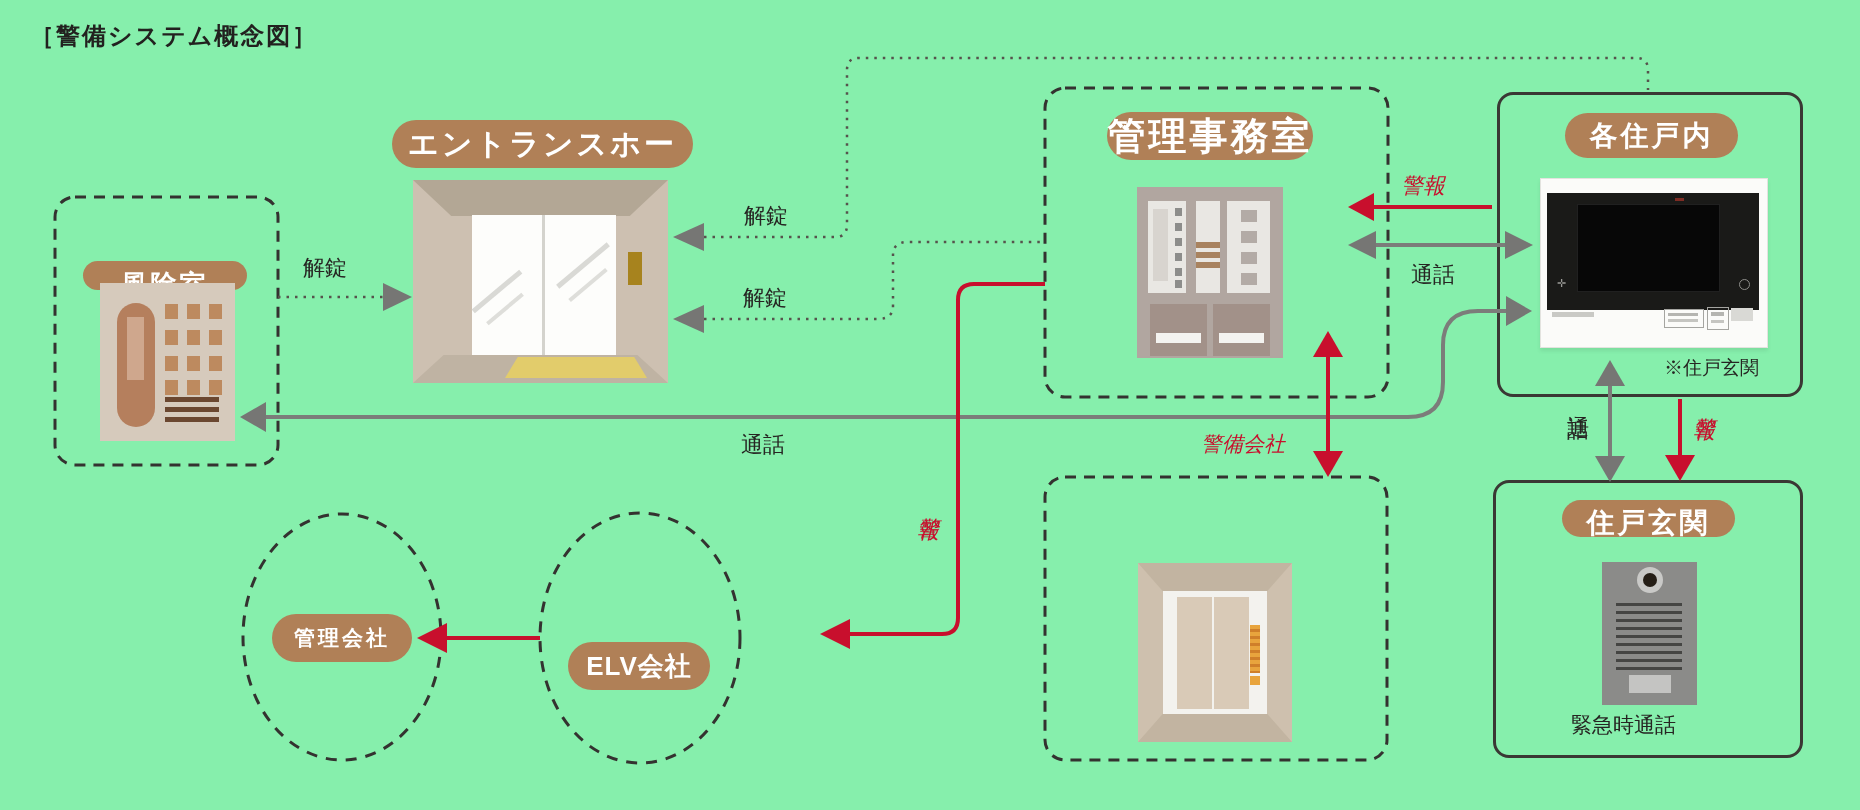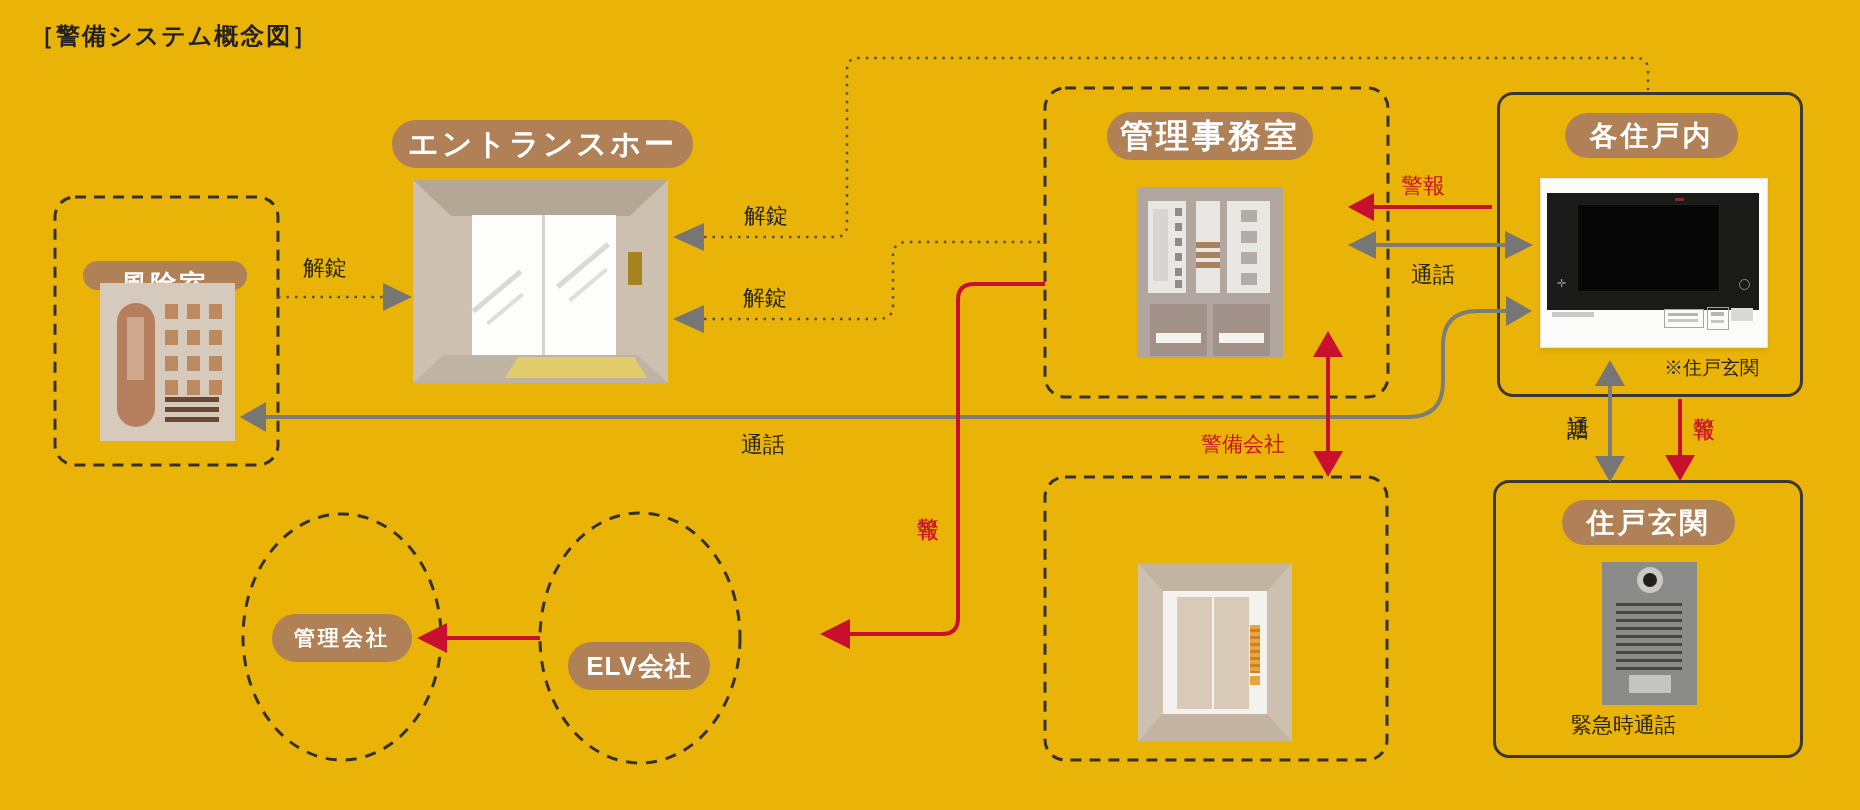--- a/index.html
+++ b/index.html
@@ -1,25 +1,25 @@
 <!DOCTYPE html>
 <html><head>
 <meta charset="utf-8">
 <style>
   html,body{margin:0;padding:0;background:#f0efe9;}
-  .stage{position:relative;width:1860px;height:810px;background:#eab308;overflow:hidden;
+  .stage{position:relative;width:1860px;height:810px;background:#86efac;overflow:hidden;
          font-family:"Liberation Sans",sans-serif;}
   .abs{position:absolute;}
   .title{position:absolute;left:30px;top:20px;font-family:"Liberation Serif","DejaVu Serif",serif;
          font-size:24px;letter-spacing:2px;color:#22211f;font-weight:600;}
   .pill{position:absolute;background:#b08057;color:#fff;font-weight:bold;text-align:center;
         border-radius:999px;letter-spacing:3px;font-family:"Liberation Sans",sans-serif;}
   .lbl{position:absolute;font-family:"Liberation Serif","DejaVu Serif",serif;color:#262522;
        font-size:22px;text-align:center;white-space:nowrap;}
-  .lbl.red{color:#c80f2d;}
+  .lbl.red{color:#c80f2d;font-style:italic;}
   .vert{writing-mode:vertical-rl;text-orientation:upright;letter-spacing:2px;}
   .solidbox{position:absolute;border:3px solid #3a3834;border-radius:16px;}
   svg.wires{position:absolute;left:0;top:0;z-index:5;}
   .node{position:absolute;}
 </style>
 </head>
 <body>
 
 <div class="stage">
 
@@ -99,21 +99,21 @@
       <div class="abs" style="left:70px;top:0;width:3px;height:140px;background:#d4d3cd;"></div>
       <div class="abs" style="left:-6px;top:74px;width:62px;height:5px;background:#d9d9d5;transform:rotate(-40deg);"></div>
       <div class="abs" style="left:10px;top:92px;width:46px;height:4px;background:#dededa;transform:rotate(-40deg);"></div>
       <div class="abs" style="left:78px;top:48px;width:66px;height:5px;background:#d9d9d5;transform:rotate(-40deg);"></div>
       <div class="abs" style="left:92px;top:68px;width:48px;height:4px;background:#dededa;transform:rotate(-40deg);"></div>
     </div>
     <div class="abs" style="left:215px;top:72px;width:14px;height:33px;background:#a7831e;"></div>
     <div class="abs" style="left:92px;top:177px;width:142px;height:21px;background:#e2cc6b;clip-path:polygon(9% 0,91% 0,100% 100%,0 100%);"></div>
   </div>
 
-  <div class="pill" style="left:1107px;top:112px;width:206px;height:48px;line-height:48px;font-size:33px;">管理事務室</div>
+  <div class="pill" style="left:1107px;top:112px;width:206px;height:48px;line-height:48px;font-size:38px;">管理事務室</div>
   <div class="node" style="left:1137px;top:187px;width:146px;height:171px;background:#b1a6a0;">
     <div class="abs" style="left:11px;top:14px;width:38px;height:92px;background:#e9e7e3;">
       <div class="abs" style="left:5px;top:8px;width:15px;height:72px;background:#d8d4cf;"></div>
       <div class="abs" style="left:27px;top:7px;width:7px;height:80px;
            background:linear-gradient(#8d8d8b,#8d8d8b) 0 0/7px 8px no-repeat,
                       linear-gradient(#8d8d8b,#8d8d8b) 0 15px/7px 8px no-repeat,
                       linear-gradient(#8d8d8b,#8d8d8b) 0 30px/7px 8px no-repeat,
                       linear-gradient(#8d8d8b,#8d8d8b) 0 45px/7px 8px no-repeat,
                       linear-gradient(#8d8d8b,#8d8d8b) 0 60px/7px 8px no-repeat,
                       linear-gradient(#8d8d8b,#8d8d8b) 0 72px/7px 8px no-repeat;"></div>
@@ -164,21 +164,21 @@
     <div class="abs" style="left:25px;top:28px;width:104px;height:123px;background:#f3f2ee;">
       <div class="abs" style="left:14px;top:6px;width:72px;height:112px;background:#d9cab7;">
         <div class="abs" style="left:35px;top:0;width:2px;height:112px;background:#f3f2ee;"></div>
       </div>
       <div class="abs" style="left:87px;top:34px;width:10px;height:48px;
            background:repeating-linear-gradient(#e8a43d 0,#e8a43d 4px,#cf7f2a 4px,#cf7f2a 7px);"></div>
       <div class="abs" style="left:87px;top:85px;width:10px;height:9px;background:#e8a43d;"></div>
     </div>
   </div>
 
-  <div class="pill" style="left:1562px;top:500px;width:173px;height:45px;line-height:45px;font-size:28px;">住戸玄関</div>
+  <div class="pill" style="left:1562px;top:500px;width:173px;height:37px;line-height:45px;font-size:28px;">住戸玄関</div>
   <div class="node" style="left:1602px;top:562px;width:95px;height:143px;background:#8b8b89;">
     <div class="abs" style="left:35px;top:5px;width:26px;height:26px;background:#c9c9c7;border-radius:50%;">
       <div class="abs" style="left:6px;top:6px;width:14px;height:14px;background:#261f17;border-radius:50%;"></div>
     </div>
     <div class="abs" style="left:14px;top:41px;width:66px;height:68px;
          background:repeating-linear-gradient(#454543 0,#454543 3px,#8b8b89 3px,#8b8b89 8px);"></div>
     <div class="abs" style="left:27px;top:113px;width:42px;height:18px;background:#c4c4c2;"></div>
   </div>
   <div class="lbl" style="left:1571px;top:711px;font-size:21px;">緊急時通話</div>
 

